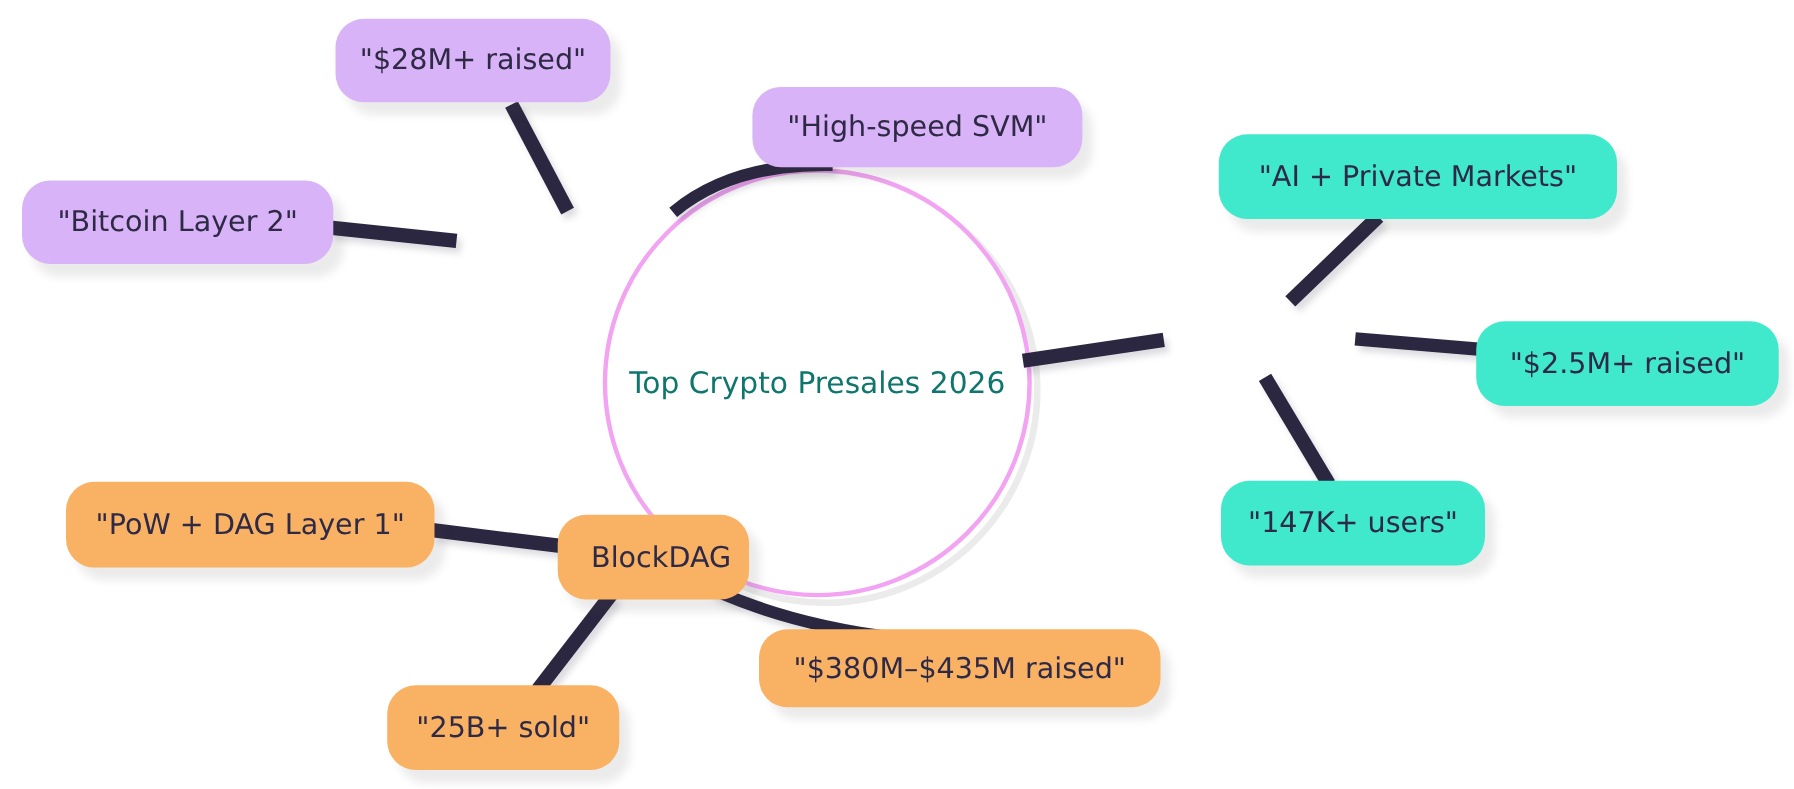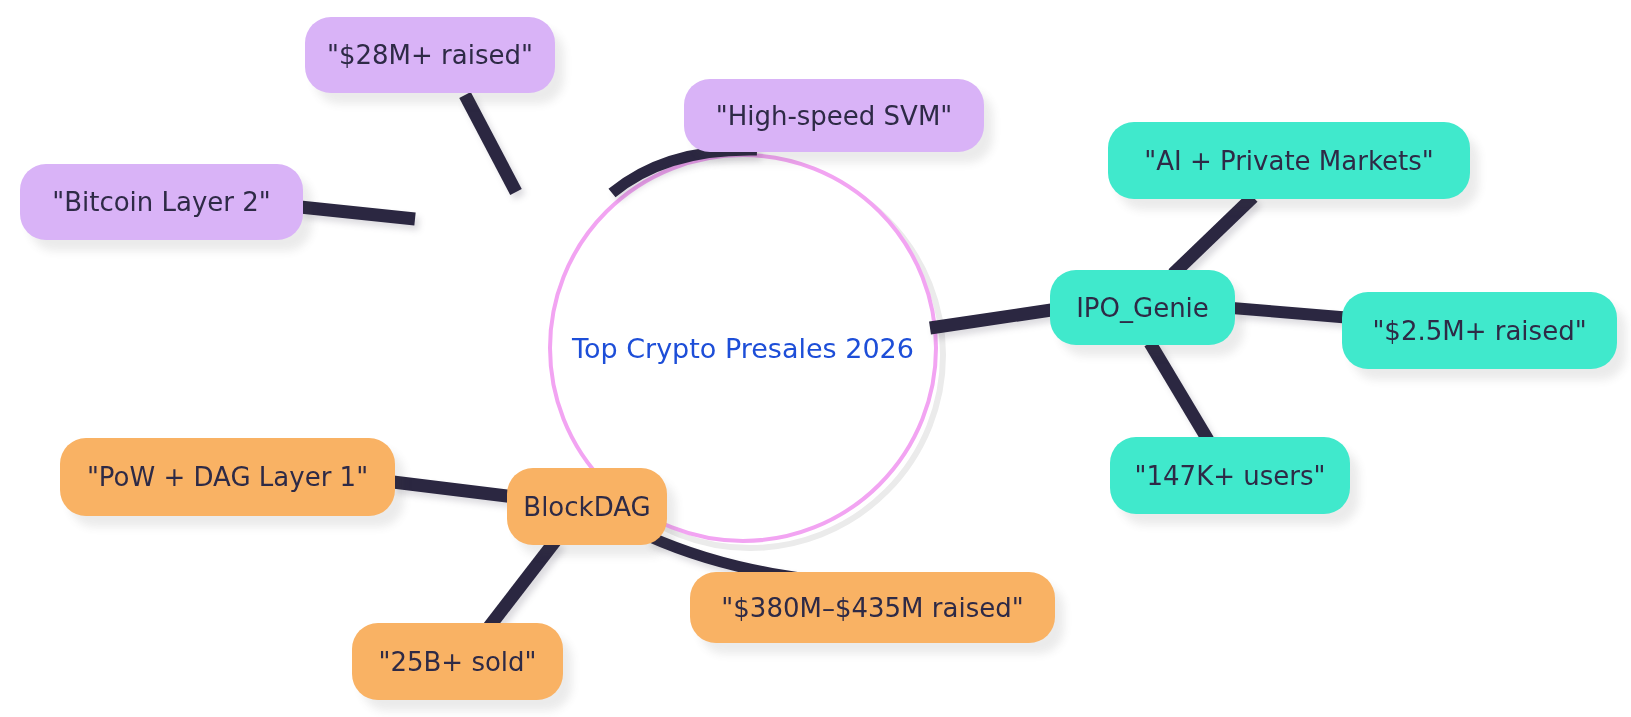--- a/index.html
+++ b/index.html
@@ -25,29 +25,29 @@
   .teal{background:#40e9cc;}
   .orange{background:#f9b264;}
   .n-bh-root{left:410px;top:186px;width:240px;height:76px;}
   .n-bh-c0{left:305px;top:17px;width:250px;height:76px;}
   .n-bh-c1{left:684px;top:79px;width:300px;height:73px;}
   .n-bh-c2{left:20px;top:164px;width:283px;height:76px;}
   .n-ig-root{left:1050px;top:270px;width:185px;height:75px;}
   .n-ig-c0{left:1108px;top:122px;width:362px;height:77px;}
   .n-ig-c1{left:1342px;top:292px;width:275px;height:77px;}
   .n-ig-c2{left:1110px;top:437px;width:240px;height:77px;}
-  .n-bd-root{left:507px;top:468px;width:160px;height:77px;}
+  .n-bd-root{left:507px;top:468px;width:160px;height:77px;padding-left:14px;}
   .n-bd-c0{left:60px;top:438px;width:335px;height:78px;}
   .n-bd-c1{left:352px;top:623px;width:211px;height:77px;}
   .n-bd-c2{left:690px;top:572px;width:365px;height:71px;}
   .center-label{
     position:absolute;z-index:2;
     left:543px;top:324px;width:400px;height:48px;
     display:flex;align-items:center;justify-content:center;
-    color:#1d4ed8;font-size:27px;white-space:nowrap;
+    color:#0f766e;font-size:27px;white-space:nowrap;
   }
 </style>
 </head>
 <body>
 
 <div id="stage">
 
   <svg id="wires" width="1631" height="717" viewBox="0 0 1631 717">
 
     <circle cx="750" cy="355" r="193" fill="none" stroke="#ebebeb" stroke-width="6"></circle>
@@ -73,20 +73,19 @@
 
   <div class="center-label">Top Crypto Presales 2026</div>
 
   <div class="node purple n-bh-c0">"$28M+ raised"</div>
   <div class="node purple n-bh-c1">"High-speed SVM"</div>
   <div class="node purple n-bh-c2">"Bitcoin Layer 2"</div>
 
   <div class="node teal n-ig-c0">"AI + Private Markets"</div>
   <div class="node teal n-ig-c1">"$2.5M+ raised"</div>
   <div class="node teal n-ig-c2">"147K+ users"</div>
-  <div class="node teal n-ig-root">IPO_Genie</div>
 
   <div class="node orange n-bd-c0">"PoW + DAG Layer 1"</div>
   <div class="node orange n-bd-c1">"25B+ sold"</div>
   <div class="node orange n-bd-c2">"$380M–$435M raised"</div>
   <div class="node orange n-bd-root">BlockDAG</div>
 
 </div>
 
 </body></html>

